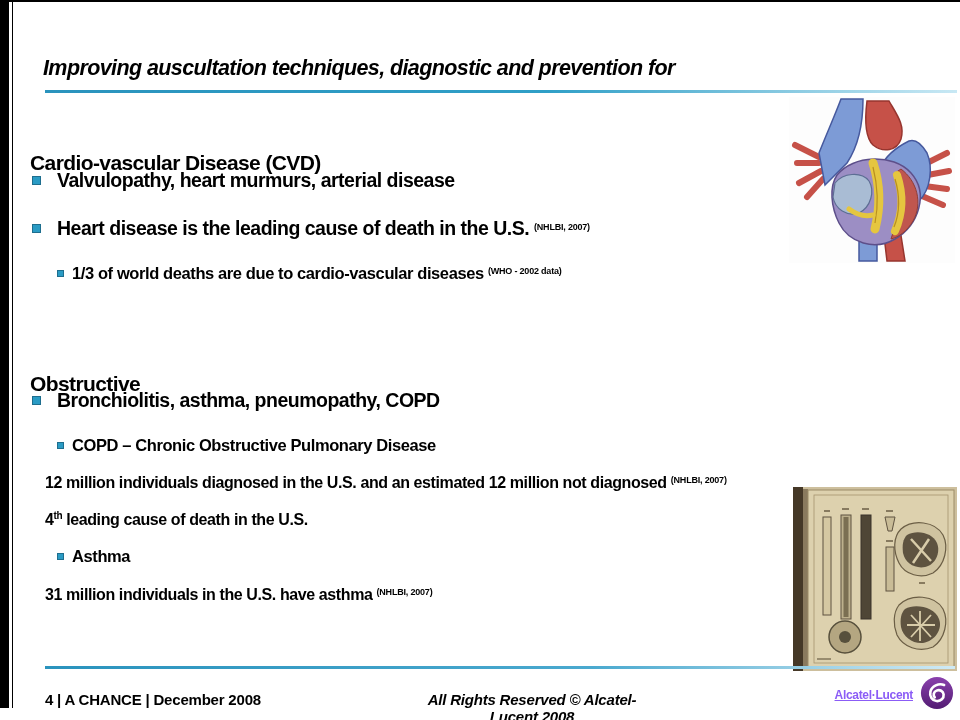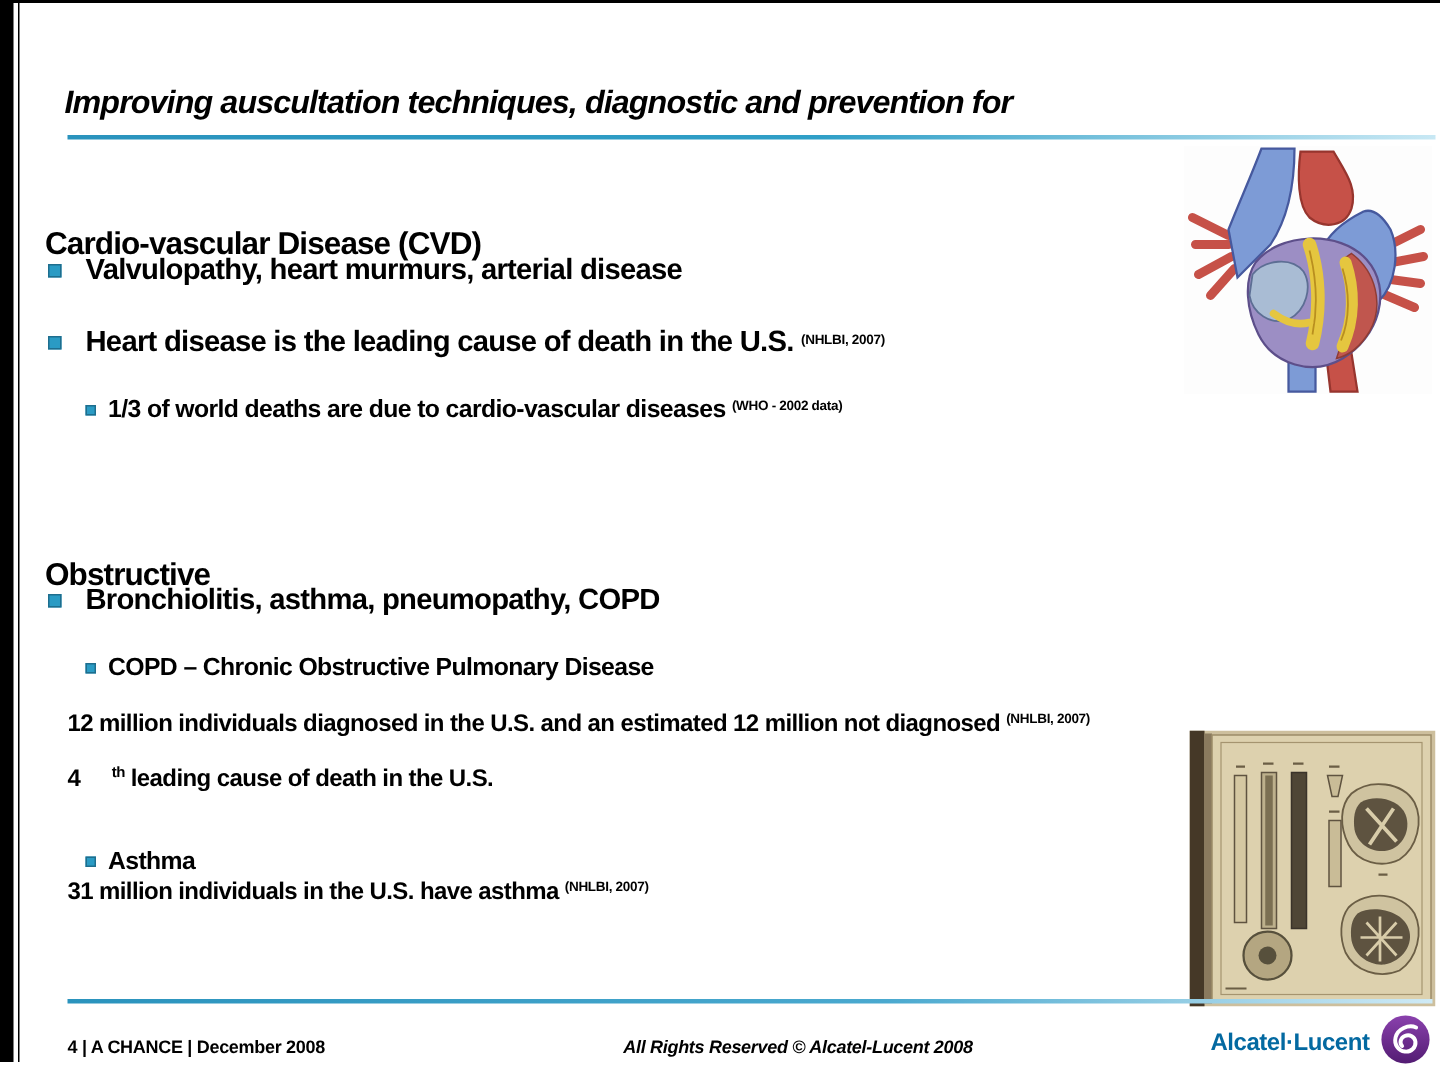--- a/index.html
+++ b/index.html
@@ -22,29 +22,29 @@
   .sq1{flex:0 0 auto;width:9px;height:9px;margin-top:7px;margin-right:16px;
        background:#2a9bc4;border:1px solid #1e6e8e;box-sizing:border-box;}
   .sq2{flex:0 0 auto;width:7px;height:7px;margin-top:6px;margin-right:8px;
        background:#2a9bc4;border:1px solid #1e6e8e;box-sizing:border-box;}
   .t1{font-size:19.5px;font-weight:700;letter-spacing:-0.5px;line-height:1.15;}
   .t2{font-size:16.5px;font-weight:700;letter-spacing:-0.4px;line-height:1.15;}
   .stat{font-size:16px;font-weight:700;letter-spacing:-0.4px;line-height:1.2;}
   .cite{font-size:9px;font-weight:700;letter-spacing:-0.2px;position:relative;top:-5px;
         white-space:nowrap;}
   .u{}
-  sup.th{font-size:10px;padding-left:21px;}
+  sup.th{font-size:10px;}
   
   .footer-rule{left:45px;top:666px;width:910px;height:3px;
                background:linear-gradient(to right,#2a93bd 0%,#4aa9cf 60%,#cfeaf5 100%);}
-  .footer-text{font-size:12px;font-weight:700;letter-spacing:-0.2px;}
+  .footer-text{font-size:15px;font-weight:700;letter-spacing:-0.2px;}
   .footer-left{left:45px;top:691px;}
   .footer-center{left:412px;top:691px;width:240px;text-align:center;font-style:italic;}
   .brand{right:6px;top:676px;display:flex;align-items:center;gap:7px;}
-  .brand-text{font-size:16px;font-weight:600;letter-spacing:-0.3px;color:#0369a1;}
+  .brand-text{font-size:12px;font-weight:600;letter-spacing:-0.3px;color:#8b5cf6;text-decoration:underline;}
   
   .heart-img{left:789px;top:97px;width:166px;height:166px;}
   .book-img{left:793px;top:487px;width:164px;height:184px;}
 </style>
 </head>
 <body>
 
 <div class="abs top-line"></div>
 <div class="abs left-bar"></div>
 <div class="abs left-line"></div>
@@ -85,21 +85,21 @@
 
 <div class="abs stat" style="left:45px;top:473px;width:850px;">
   <span>12 million individuals diagnosed in the U.S. and an estimated 12 million </span><span class="u">not diagnosed</span>
   <span class="cite">(NHLBI, 2007)</span>
 </div>
 
 <div class="abs stat" style="left:45px;top:510px;width:700px;">
   <span>4</span><sup class="th">th</sup><span> leading cause of death in the U.S.</span>
 </div>
 
-<div class="abs row" style="left:57px;top:547px;width:700px;margin-top:18px;">
+<div class="abs row" style="left:57px;top:547px;width:700px;">
   <span class="sq2"></span>
   <span class="t2">Asthma</span>
 </div>
 
 <div class="abs stat" style="left:45px;top:585px;width:700px;">
   <span>31 million individuals in the U.S. have asthma </span><span class="cite">(NHLBI, 2007)</span>
 </div>
 
 <div class="abs heart-img">
 <svg width="166" height="166" viewBox="0 0 166 166" xmlns="http://www.w3.org/2000/svg">

